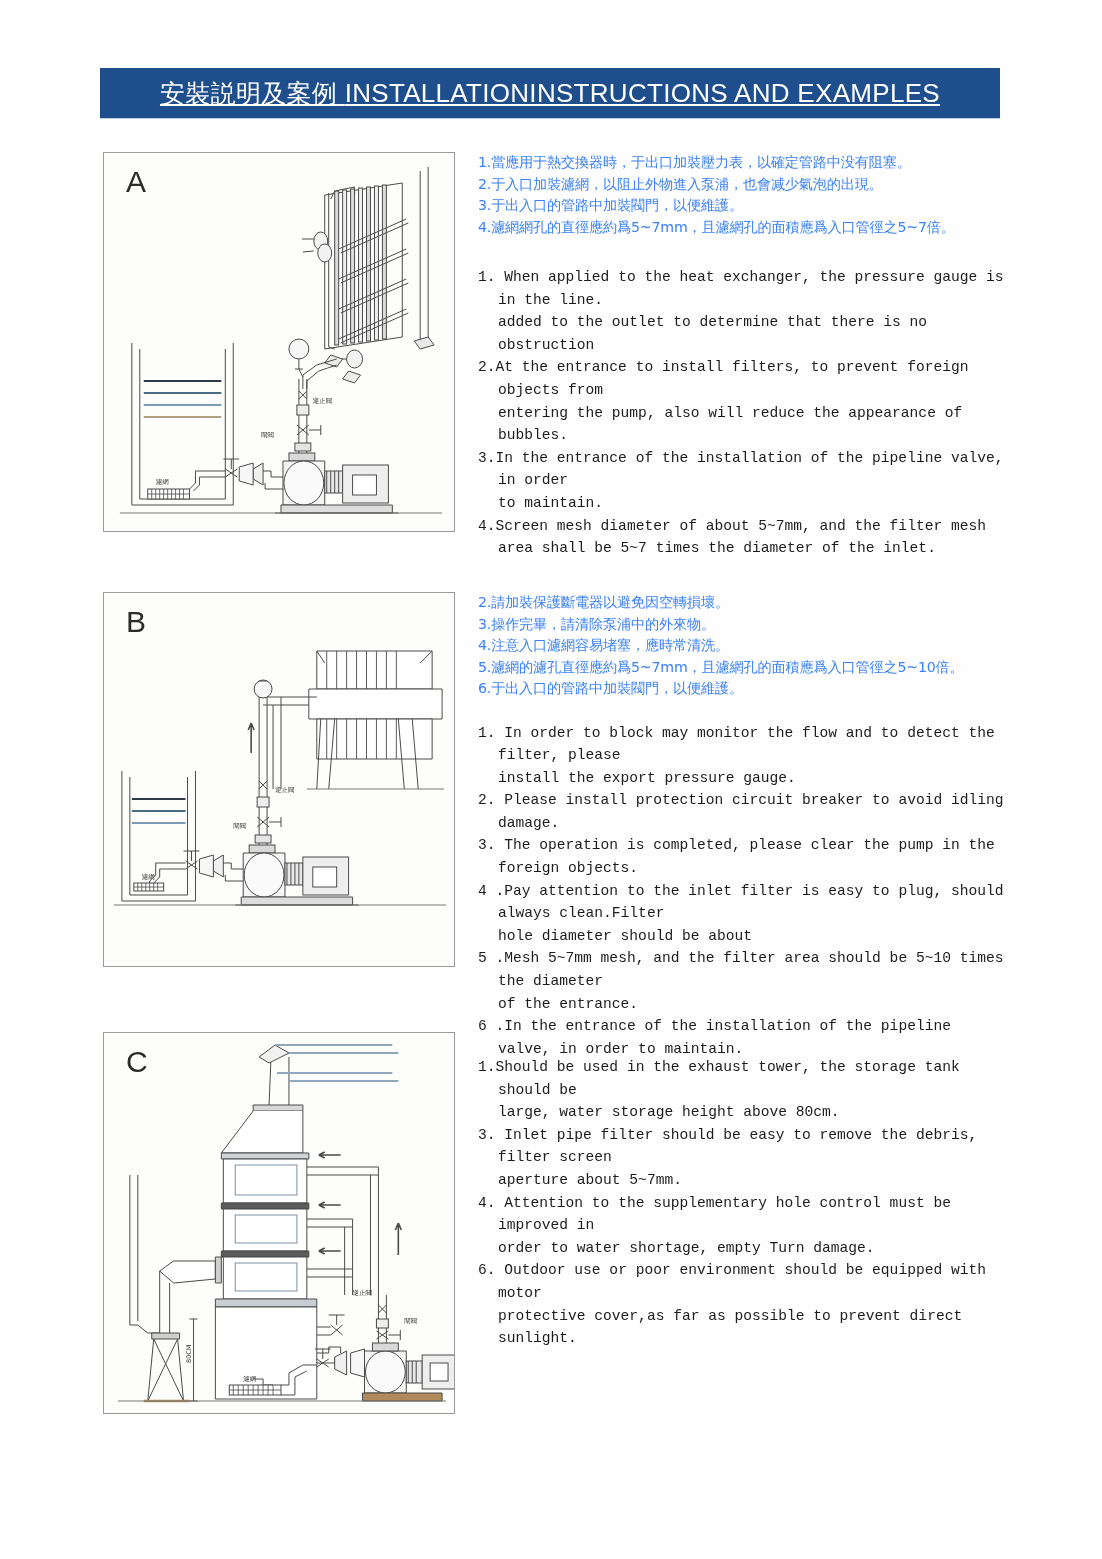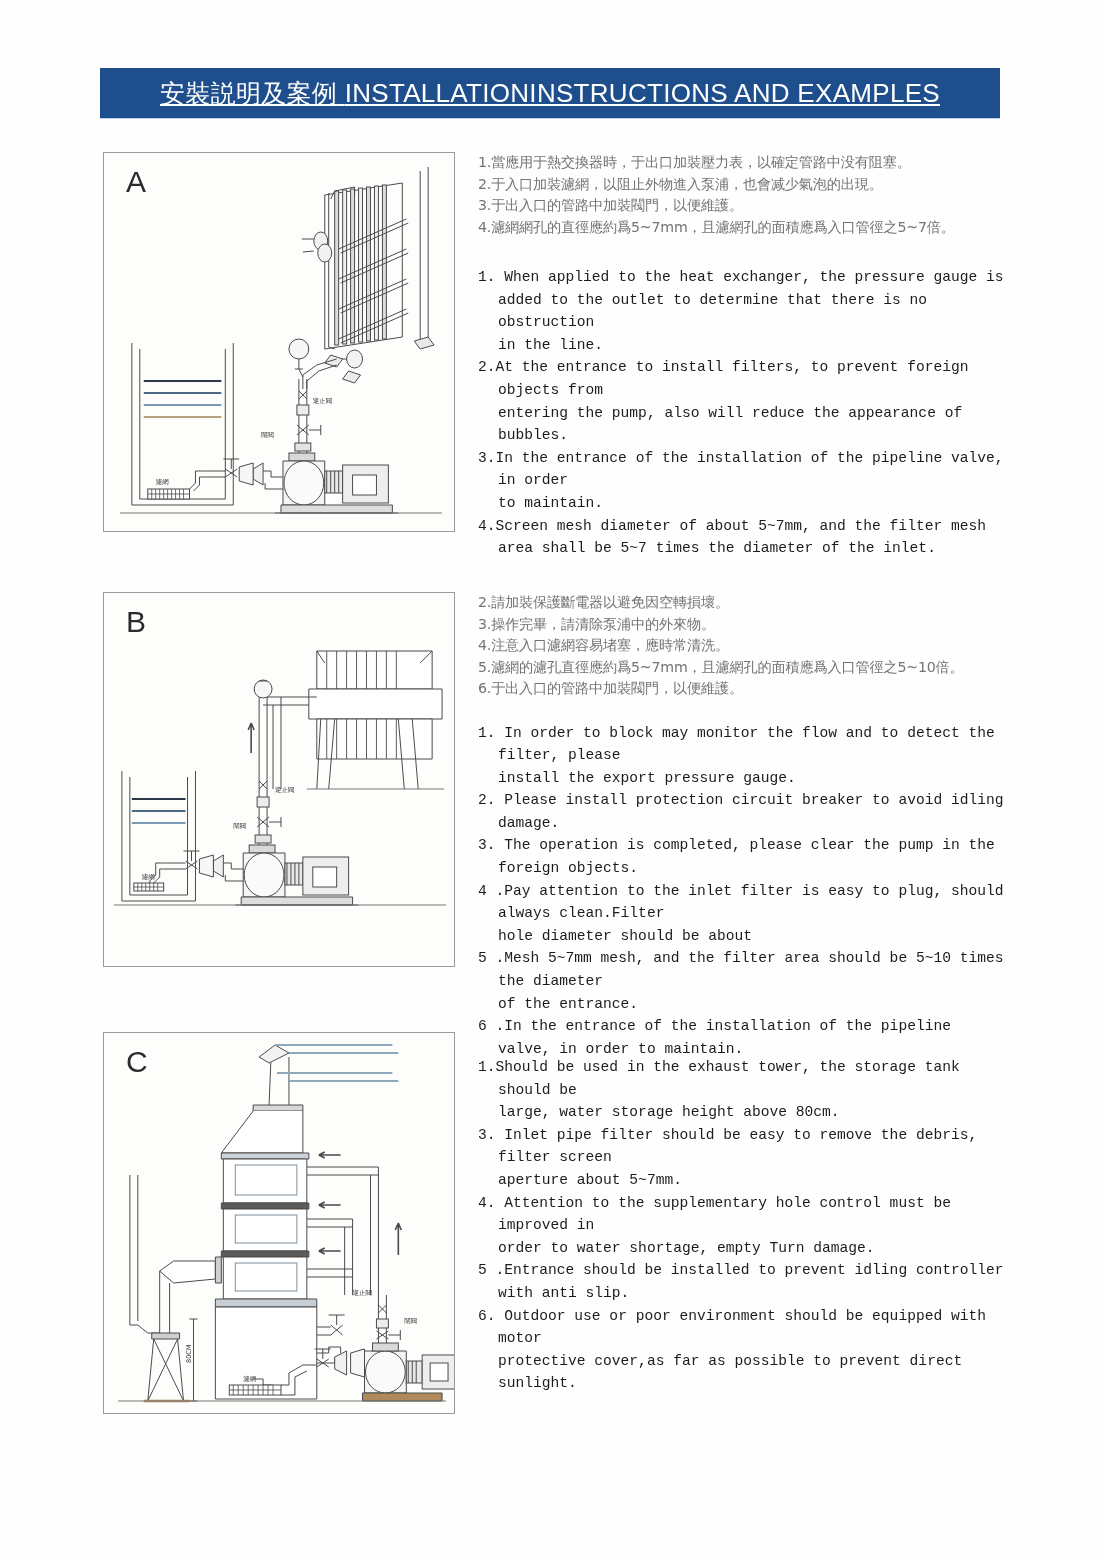--- a/index.html
+++ b/index.html
@@ -43,21 +43,21 @@
     font-family:"Liberation Sans", sans-serif;
   }
   .svg-wrap { position:absolute; inset:0; }
   .svg-wrap svg { display:block; width:100%; height:100%; }
 
   .text-col { position:absolute; left:478px; top:0; width:532px; }
 
   .cn-list { margin:0; padding:0; list-style:none; }
   .cn-list li {
     font-family:"DejaVu Sans", sans-serif;
-    font-size:14.2px; line-height:21.5px; color:#737373;
+    font-size:14.2px; line-height:21.5px; color:#3b82f6;
     white-space:nowrap; letter-spacing:-0.2px;
   }
   .en-list { margin:0; padding:0; list-style:none; }
   .en-list li {
     font-family:Liberation Mono, monospace;
     font-size:14.6px; line-height:22.6px; color:#1c1c1c;
     padding-left:20px; text-indent:-20px;
   }
   .en-list li .cont { display:block; text-indent:0; }
   .gap-a { height:28px; }
@@ -188,21 +188,21 @@
 
     <div class="text-col">
       <ul class="cn-list">
         <li>1.當應用于熱交換器時，于出口加裝壓力表，以確定管路中没有阻塞。</li>
         <li>2.于入口加裝濾網，以阻止外物進入泵浦，也會减少氣泡的出現。</li>
         <li>3.于出入口的管路中加裝閥門，以便維護。</li>
         <li>4.濾網網孔的直徑應約爲5~7mm，且濾網孔的面積應爲入口管徑之5~7倍。</li>
       </ul>
       <div class="gap-a"></div>
       <ul class="en-list">
-        <li><span>1.</span> <span>When applied to the heat exchanger, the pressure gauge  is</span><span class="cont">added to the outlet to determine that there is no obstruction</span><span class="cont">in the line.</span></li>
+        <li><span>1.</span> <span>When applied to the heat exchanger, the pressure gauge  is</span><span class="cont">in the line.</span><span class="cont">added to the outlet to determine that there is no obstruction</span></li>
         <li><span>2.</span><span>At the entrance to install filters, to prevent foreign objects from</span><span class="cont">entering the pump, also will reduce the appearance  of bubbles.</span></li>
         <li><span>3.</span><span>In the entrance of the installation of the pipeline valve,   in order</span><span class="cont">to maintain.</span></li>
         <li><span>4.</span><span>Screen mesh diameter of about 5~7mm, and the filter mesh</span><span class="cont">area shall be 5~7 times the diameter of the inlet.</span></li>
       </ul>
     </div>
   </div>
 
   <div class="section" id="section-b">
     <div class="diagram-box">
       <div class="diagram-letter">B</div>
@@ -400,19 +400,18 @@
         </svg>
       </div>
     </div>
 
     <div class="text-col">
       <div class="gap-c"></div>
       <ul class="en-list">
         <li><span>1.</span><span>Should be used in the exhaust tower, the storage tank should be</span><span class="cont">large, water storage height above 80cm.</span></li>
         <li><span>3.</span> <span>Inlet pipe filter should be easy to remove the debris, filter screen</span><span class="cont">aperture about 5~7mm.</span></li>
         <li><span>4.</span> <span>Attention to the supplementary hole control must be improved in</span><span class="cont">order to water shortage, empty Turn damage.</span></li>
-        <li><span>5 .</span><span>Entrance should be installed to prevent idling controller with anti slip.</span></li>
         <li><span>6.</span> <span>Outdoor use or poor environment should be equipped with motor</span><span class="cont">protective cover,as far as possible to prevent direct sunlight.</span></li>
       </ul>
     </div>
   </div>
 
 </div>
 
 </body></html>

